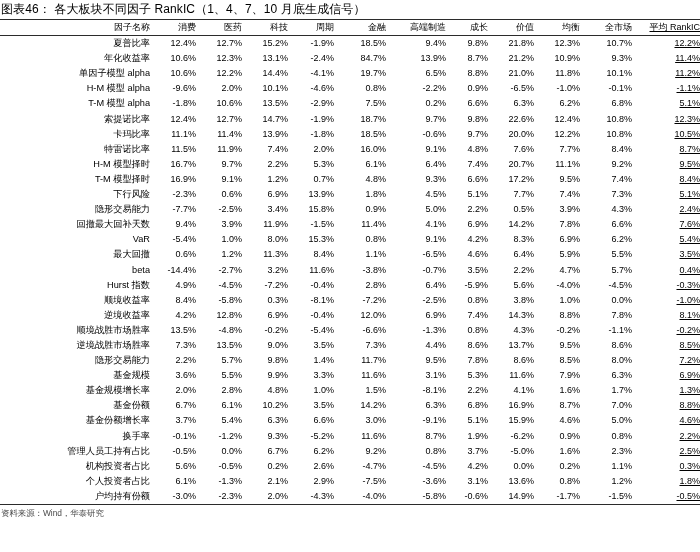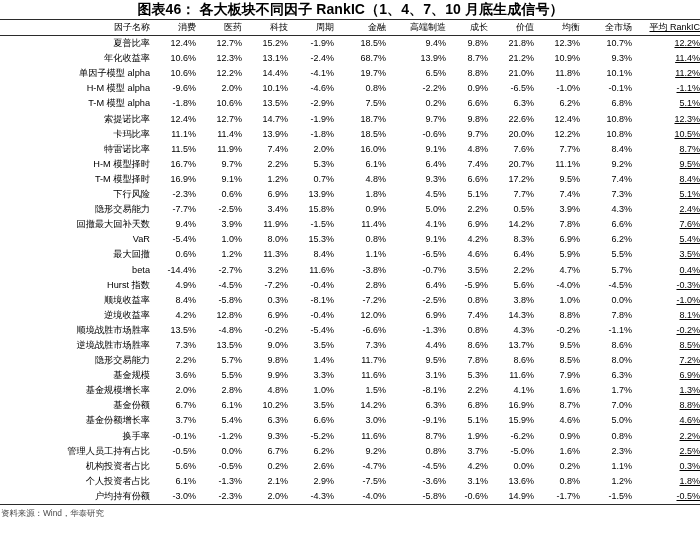--- a/index.html
+++ b/index.html
@@ -14,27 +14,26 @@
     color: #000000;
     overflow: hidden;
   }
   .sheet {
     width: 700px;
     height: 552px;
     box-sizing: border-box;
     position: relative;
   }
   .exhibit-title {
-    font-size: 14px;
-    font-weight: bold;
+    font-size: 12px;
+    font-weight: normal;
     line-height: 17px;
     padding: 1px 0 1px 1px;
     white-space: nowrap;
     letter-spacing: 0.1px;
-    text-align: center;
   }
   table.rankic {
     width: 700px;
     border-collapse: collapse;
     table-layout: fixed;
     font-size: 9px;
   }
   table.rankic th,
   table.rankic td {
     padding: 0;
@@ -129,21 +128,21 @@
           <td class="num">12.3%</td>
           <td class="num">10.7%</td>
           <td class="num last">12.2%</td>
         </tr>
         <tr>
           <td class="c-name">年化收益率</td>
           <td class="num">10.6%</td>
           <td class="num">12.3%</td>
           <td class="num">13.1%</td>
           <td class="num">-2.4%</td>
-          <td class="num">68.7%</td>
+          <td class="num">84.7%</td>
           <td class="num">13.9%</td>
           <td class="num">8.7%</td>
           <td class="num">21.2%</td>
           <td class="num">10.9%</td>
           <td class="num">9.3%</td>
           <td class="num last">11.4%</td>
         </tr>
         <tr>
           <td class="c-name">单因子模型 alpha</td>
           <td class="num">10.6%</td>

